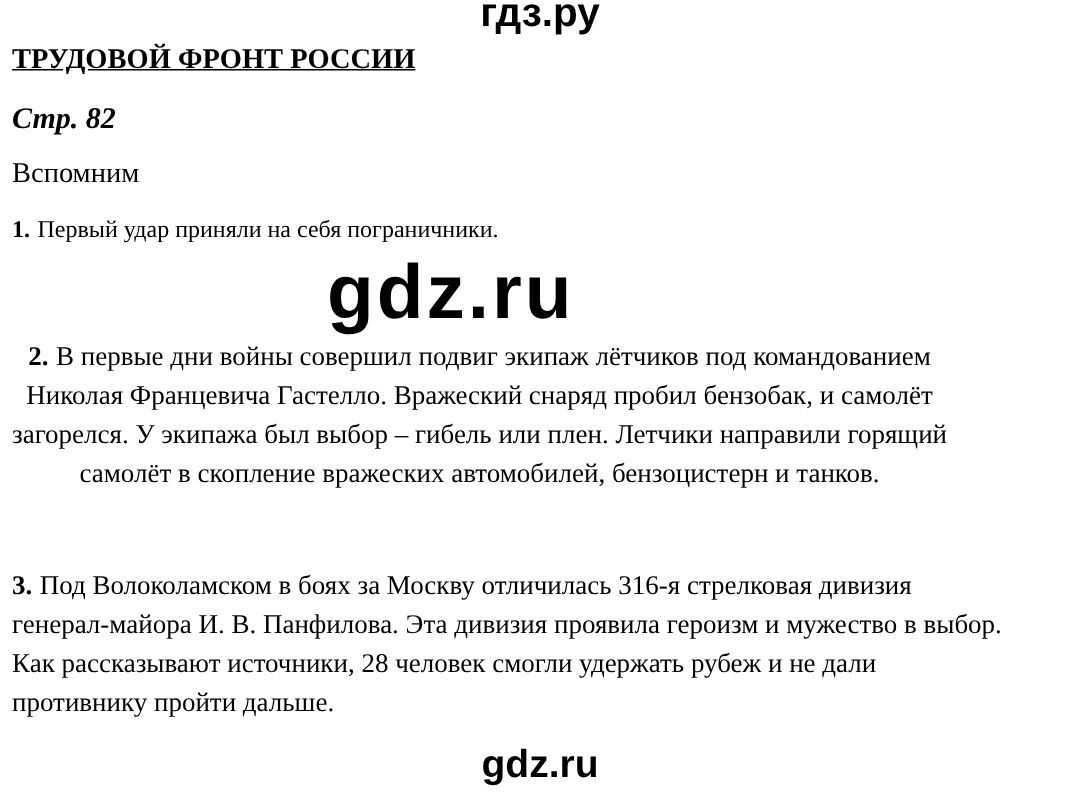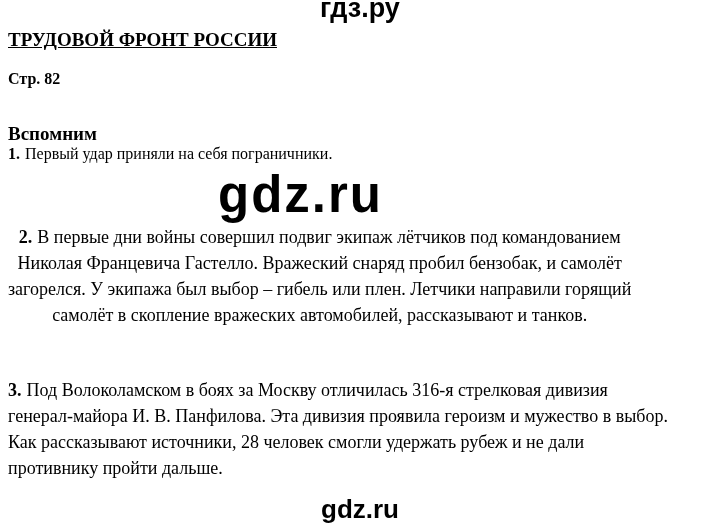--- a/index.html
+++ b/index.html
@@ -39,27 +39,28 @@
     left: 8px;
     font-weight: bold;
     font-size: 19px;
     line-height: 26px;
     text-decoration: underline;
   }
   .page-ref {
     top: 66px;
     left: 8px;
     font-weight: bold;
-    font-size: 16px;
+    font-size: 20px;
     line-height: 26px;
+    font-style: italic;
   }
   .section-heading {
-    top: 121px;
+    top: 103px;
     left: 8px;
-    font-weight: bold;
+    font-weight: normal;
     font-size: 19px;
     line-height: 26px;
   }
   .item-1 {
     top: 141px;
     left: 8px;
     font-size: 16px;
     line-height: 26px;
   }
   .wm-mid {
@@ -122,21 +123,21 @@
   </div>
 
   <div class="abs wm-mid">gdz.ru</div>
 
   <div class="abs para-2">
     <div class="line">
       <span class="num">2.</span><span>В первые дни войны совершил подвиг экипаж лётчиков под командованием</span>
     </div>
     <div class="line">Николая Францевича Гастелло. Вражеский снаряд пробил бензобак, и самолёт</div>
     <div class="line">загорелся. У экипажа был выбор – гибель или плен. Летчики направили горящий</div>
-    <div class="line">самолёт в скопление вражеских автомобилей, рассказывают и танков.</div>
+    <div class="line">самолёт в скопление вражеских автомобилей, бензоцистерн и танков.</div>
   </div>
 
   <div class="abs para-3">
     <div class="line">
       <span class="num">3.</span><span>Под Волоколамском в боях за Москву отличилась 316-я стрелковая дивизия</span>
     </div>
     <div class="line">генерал-майора И. В. Панфилова. Эта дивизия проявила героизм и мужество в выбор.</div>
     <div class="line">Как рассказывают источники, 28 человек смогли удержать рубеж и не дали</div>
     <div class="line">противнику пройти дальше.</div>
   </div>

